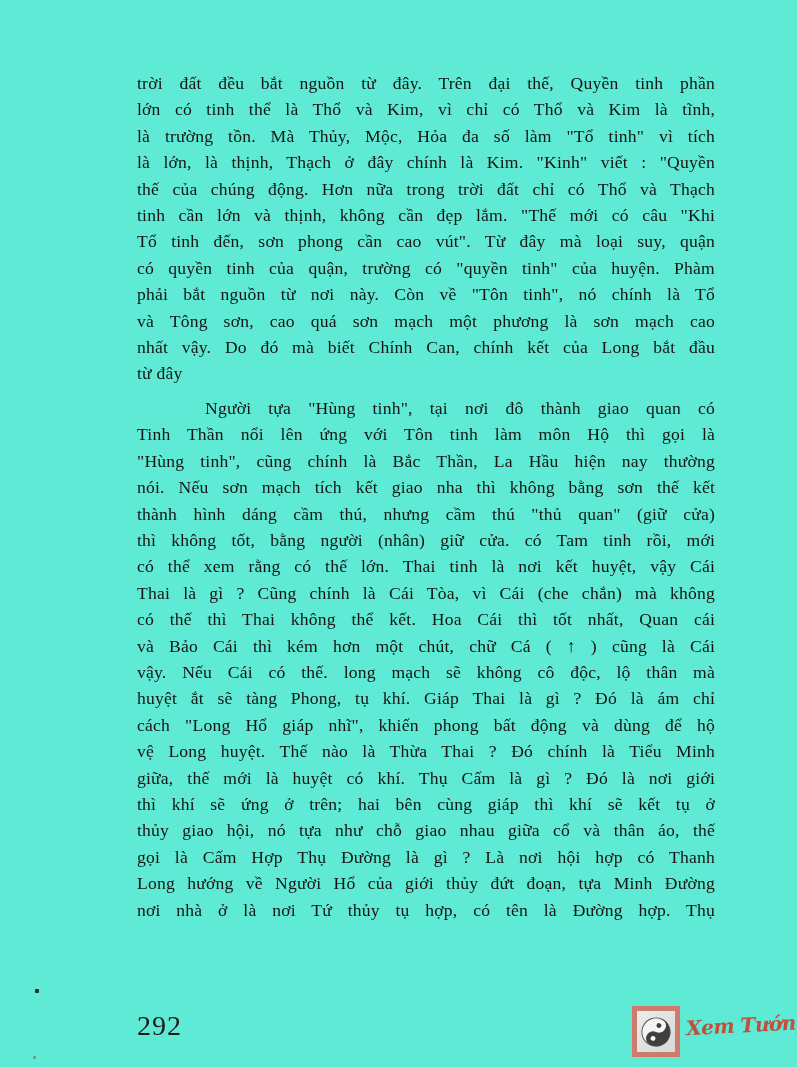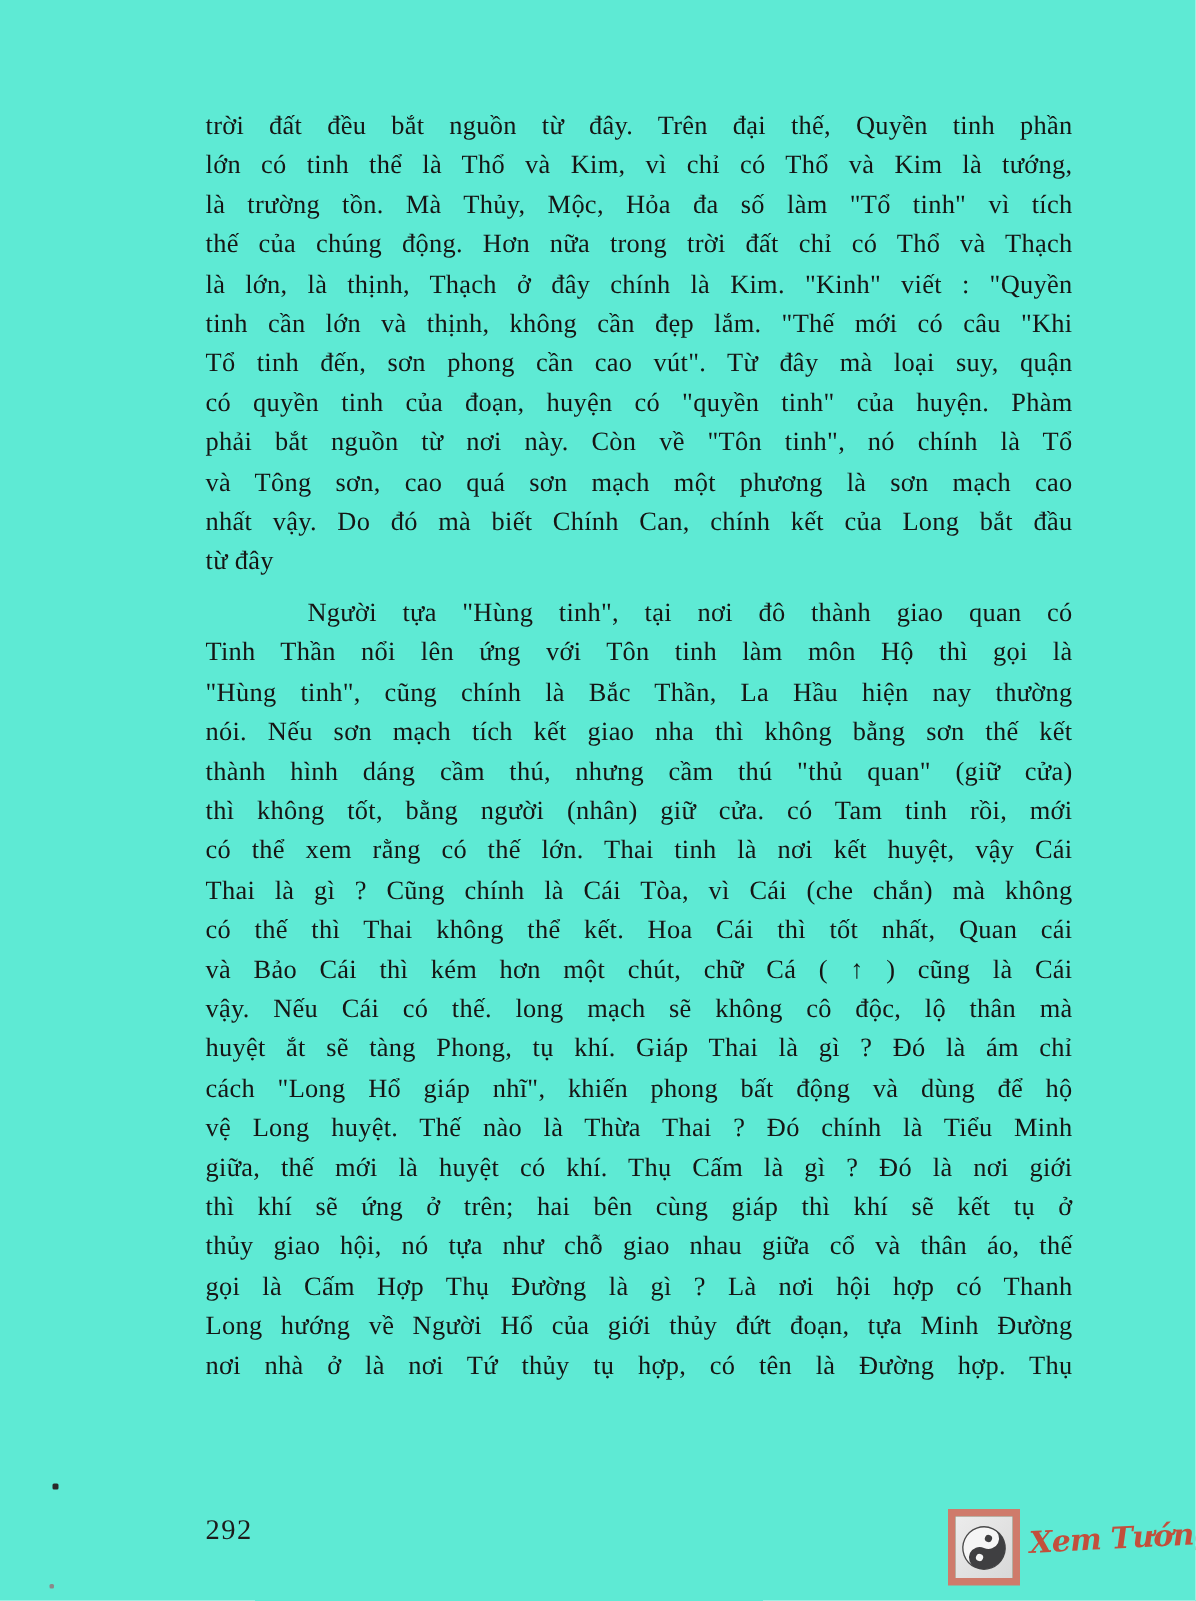--- a/index.html
+++ b/index.html
@@ -27,21 +27,21 @@
   .line {
     text-align: justify;
     text-align-last: justify;
     white-space: normal;
   }
   .line.indent { text-indent: 68px; }
   .line.no-just { text-align-last: left; }
   .page-number {
     position: absolute;
     left: 137px; top: 1010px;
-    font-size: 19px;
+    font-size: 28px;
     color: #1c1b1a;
     letter-spacing: 1px;
   }
   .watermark {
     position: absolute;
     left: 632px; top: 1006px;
     display: flex;
     align-items: flex-start;
   }
   .yin-yang-box {
@@ -72,27 +72,27 @@
   .speck-2 { left: 33px; top: 1056px; width: 3px; height: 3px; background: #8a8a8a; }
 </style>
 </head>
 <body>
 
 <div class="page">
 
   <div class="text-block">
       <div class="paragraph">
         <div class="line">trời đất đều bắt nguồn từ đây. Trên đại thế, Quyền tinh phần</div>
-        <div class="line">lớn có tinh thể là Thổ và Kim, vì chỉ có Thổ và Kim là tướng,</div>
+        <div class="line">lớn có tinh thể là Thổ và Kim, vì chỉ có Thổ và Kim là tĩnh,</div>
         <div class="line">là trường tồn. Mà Thủy, Mộc, Hỏa đa số làm "Tổ tinh" vì tích</div>
+        <div class="line">là lớn, là thịnh, Thạch ở đây chính là Kim. "Kinh" viết : "Quyền</div>
         <div class="line">thế của chúng động. Hơn nữa trong trời đất chỉ có Thổ và Thạch</div>
-        <div class="line">là lớn, là thịnh, Thạch ở đây chính là Kim. "Kinh" viết : "Quyền</div>
         <div class="line">tinh cần lớn và thịnh, không cần đẹp lắm. "Thế mới có câu "Khi</div>
         <div class="line">Tổ tinh đến, sơn phong cần cao vút". Từ đây mà loại suy, quận</div>
-        <div class="line">có quyền tinh của đoạn, huyện có "quyền tinh" của huyện. Phàm</div>
+        <div class="line">có quyền tinh của quận, trường có "quyền tinh" của huyện. Phàm</div>
         <div class="line">phải bắt nguồn từ nơi này. Còn về "Tôn tinh", nó chính là Tổ</div>
         <div class="line">và Tông sơn, cao quá sơn mạch một phương là sơn mạch cao</div>
         <div class="line">nhất vậy. Do đó mà biết Chính Can, chính kết của Long bắt đầu</div>
         <div class="line no-just">từ đây</div>
       </div>
       <div class="paragraph">
         <div class="line indent">Người tựa "Hùng tinh", tại nơi đô thành giao quan có</div>
         <div class="line">Tinh Thần nổi lên ứng với Tôn tinh làm môn Hộ thì gọi là</div>
         <div class="line">"Hùng tinh", cũng chính là Bắc Thần, La Hầu hiện nay thường</div>
         <div class="line">nói. Nếu sơn mạch tích kết giao nha thì không bằng sơn thế kết</div>

